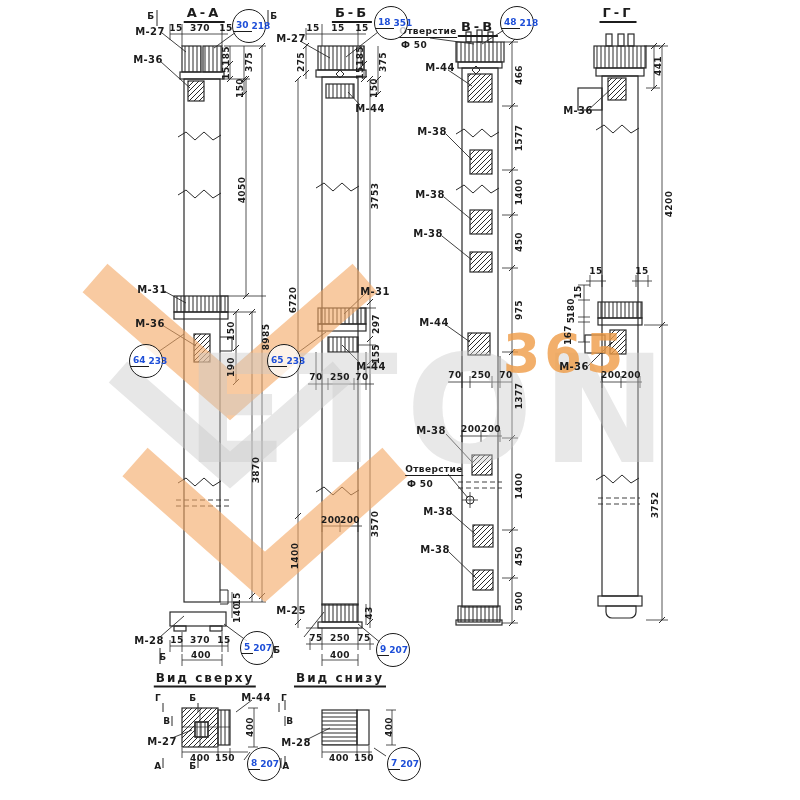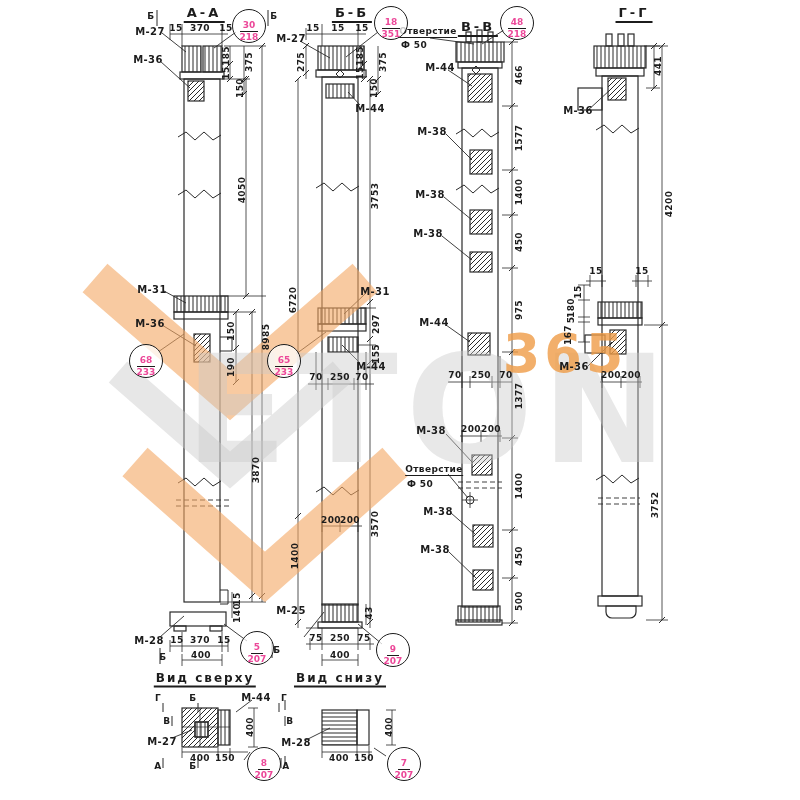--- a/index.html
+++ b/index.html
@@ -7,22 +7,22 @@
          font-family:"DejaVu Sans",sans-serif;}
   svg{position:absolute;left:0;top:0;}
   .lbl{position:absolute;font:bold 9px "DejaVu Sans",sans-serif;color:#1c1c1c;
        transform:translate(-50%,-50%);white-space:nowrap;letter-spacing:.4px;z-index:5;}
   .rot{transform:translate(-50%,-50%) rotate(-90deg);}
   .hdr{font-size:13px;letter-spacing:3px;border-bottom:2px solid #1c1c1c;padding:0 3px 1px;}
   .vtitle{font-size:12px;letter-spacing:2px;border-bottom:2px solid #1c1c1c;padding:0 2px 1px;}
   .ul{border-bottom:1.4px solid #1c1c1c;padding-bottom:1px;}
   .mk{font-size:10px;}
   .callout{position:absolute;width:32px;height:32px;border:1.7px solid #1c1c1c;border-radius:50%;
-       transform:translate(-50%,-50%);display:flex;flex-direction:column;align-items:center;
-       justify-content:flex-end;background:rgba(255,255,255,.75);z-index:6;color:#ec4899;}
+       transform:translate(-50%,-50%);display:flex;flex-direction:row;align-items:center;
+       justify-content:flex-start;background:rgba(255,255,255,.75);z-index:6;color:#1d4ed8;}
   .callout .t{font:bold 9px "DejaVu Sans",sans-serif;border-bottom:1.2px solid #1c1c1c;
        padding:0 3px;line-height:1.15;}
   .callout .b{font:bold 9px "DejaVu Sans",sans-serif;line-height:1.15;}
   .wm-word{font:bold 150px "DejaVu Sans",sans-serif;fill:#c9c9c9;opacity:.42;letter-spacing:8px;}
   .wm-num{font:bold 54px "DejaVu Sans",sans-serif;fill:#ef9c47;opacity:.8;letter-spacing:4px;}
 </style>
 </head>
 <body>
 
 <div id="stage">
@@ -189,38 +189,38 @@
     <polyline points="95,278 230,395 365,278" fill="none" stroke="#f4a763" stroke-width="38" opacity="0.6"></polyline>
     <polyline points="135,462 265,577 395,462" fill="none" stroke="#f4a763" stroke-width="38" opacity="0.6"></polyline>
     <text x="430" y="462" text-anchor="middle" class="wm-word">ETON</text>
     <text x="565" y="372" text-anchor="middle" class="wm-num">365</text>
   </g>
 </svg>
 
 <div class="lbl hdr" style="left:204px;top:14px">А-А</div>
 <div class="lbl hdr" style="left:352px;top:14px">Б-Б</div>
 <div class="lbl hdr" style="left:478px;top:28px">В-В</div>
-<div class="lbl hdr" style="left:634px;top:14px">Г-Г</div>
+<div class="lbl hdr" style="left:618px;top:14px">Г-Г</div>
 <div class="lbl vtitle" style="left:205px;top:679px">Вид сверху</div>
 <div class="lbl vtitle" style="left:340px;top:679px">Вид снизу</div>
 
 <div class="callout" style="left:249px;top:26px">
       <span class="t">30</span>
       <span class="b">218</span>
     </div>
 <div class="callout" style="left:391px;top:23px">
       <span class="t">18</span>
       <span class="b">351</span>
     </div>
 <div class="callout" style="left:517px;top:23px">
       <span class="t">48</span>
       <span class="b">218</span>
     </div>
 <div class="callout" style="left:146px;top:361px">
-      <span class="t">68</span>
+      <span class="t">64</span>
       <span class="b">233</span>
     </div>
 <div class="callout" style="left:284px;top:361px">
       <span class="t">65</span>
       <span class="b">233</span>
     </div>
 <div class="callout" style="left:257px;top:648px">
       <span class="t">5</span>
       <span class="b">207</span>
     </div>

